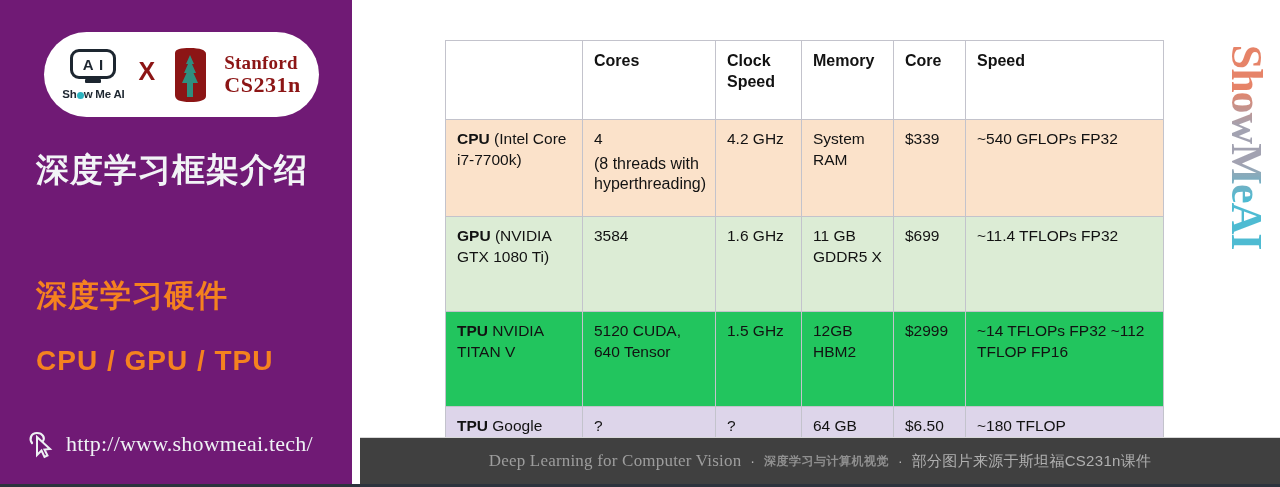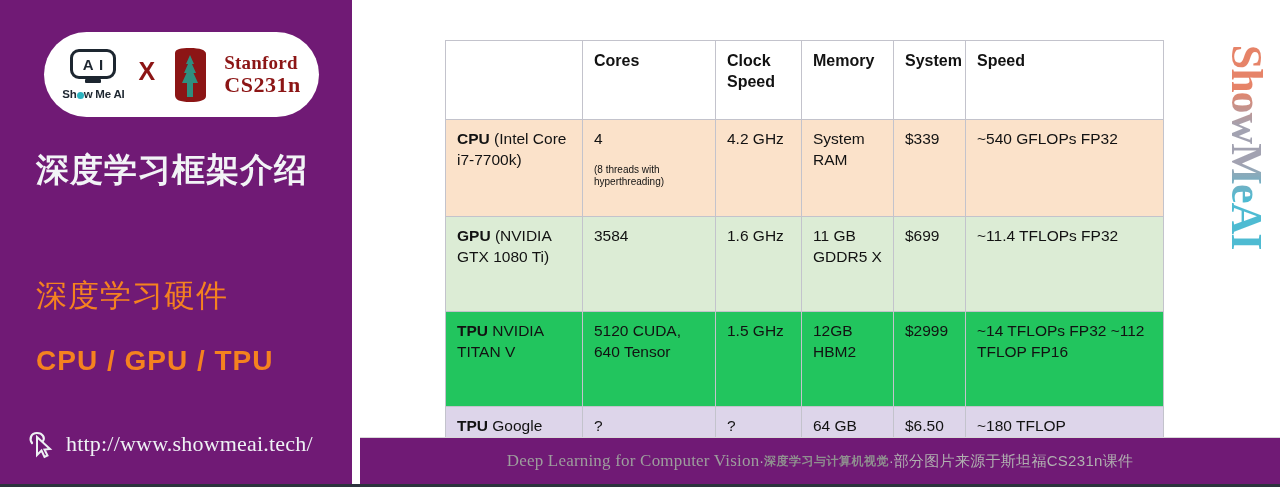--- a/index.html
+++ b/index.html
@@ -128,21 +128,21 @@
     font-weight: bold;
     color: #f2f4f6;
     letter-spacing: 1px;
     white-space: nowrap;
   }
   .side-sub {
     position: absolute;
     left: 36px;
     top: 275px;
     font-size: 31px;
-    font-weight: normal;
+    font-weight: bold;
     color: #f5821f;
     letter-spacing: 1px;
     white-space: nowrap;
   }
   .side-sub2 {
     position: absolute;
     left: 36px;
     top: 345px;
     font-size: 28px;
     font-weight: bold;
@@ -215,24 +215,24 @@
   tr.row-tpu1 td { background: #22c55e; }
   tr.row-tpu2 td { background: #ddd5ea; }
 
   tr.row-cpu td:first-child,
   tr.row-gpu td:first-child,
   tr.row-tpu1 td:first-child,
   tr.row-tpu2 td:first-child { }
 
   .cell-strong { font-weight: bold; }
   .cell-small {
-    font-size: 10px;
+    font-size: 16px;
     line-height: 1.25;
     display: block;
-    margin-top: 14px;
+    margin-top: 4px;
   }
   .row-cpu td { height: 78px; }
   .row-gpu td { height: 76px; }
   .row-tpu1 td { height: 76px; }
   .row-tpu2 td { height: 76px; }
 
   
   .watermark {
     position: absolute;
     right: 6px;
@@ -262,21 +262,22 @@
   .footer {
     position: absolute;
     left: 360px;
     bottom: 0;
     width: 920px;
     height: 46px;
     border-top: 1px solid #d8d8d8;
     display: flex;
     align-items: center;
     justify-content: center;
-    background: #701a75;
+    gap: 9px;
+    background: #404040;
   }
   .foot-en {
     font-family: "Liberation Serif", serif;
     font-size: 17px;
     color: #9d9d9d;
     letter-spacing: 0.2px;
   }
   .foot-sep { font-size: 14px; color: #b4b4b4; }
   .foot-cn-b {
     font-size: 12px;
@@ -345,21 +346,21 @@
           <col class="c3">
           <col class="c4">
           <col class="c5">
       </colgroup>
       <thead>
         <tr>
           <th></th>
           <th>Cores</th>
           <th>Clock Speed</th>
           <th>Memory</th>
-          <th>System</th>
+          <th>Core</th>
           <th>Speed</th>
         </tr>
       </thead>
       <tbody>
         <tr class="row-cpu">
           <td>
             <span class="cell-strong">CPU</span>
             <span>(Intel Core i7-7700k)</span>
           </td>
           <td>

